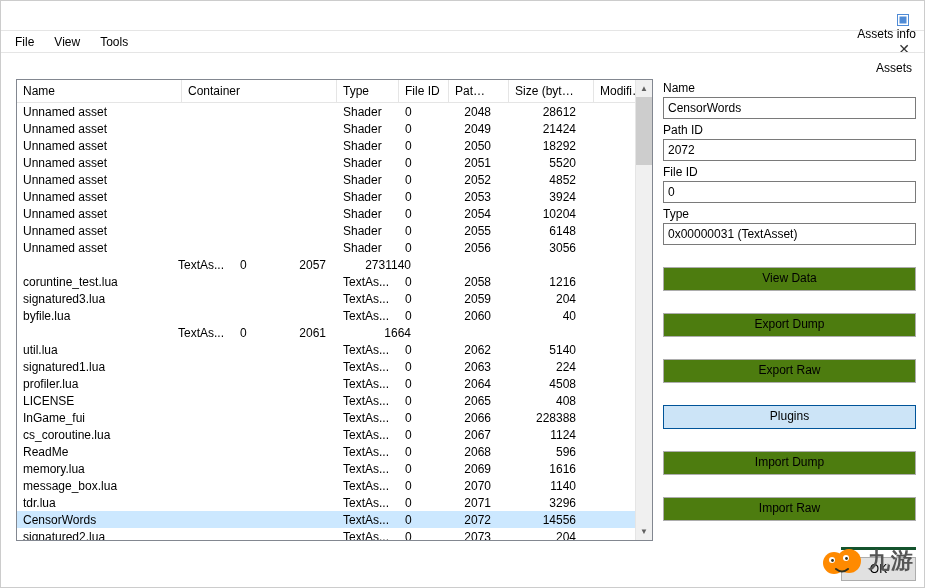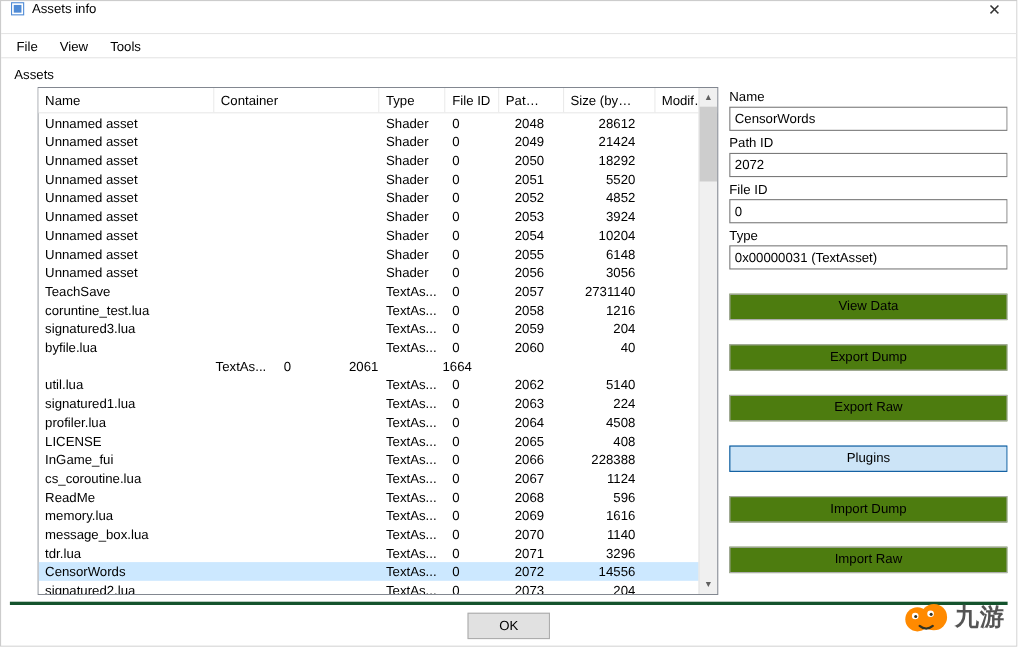--- a/index.html
+++ b/index.html
@@ -1,24 +1,24 @@
 <!DOCTYPE html>
 <html><head>
 <meta charset="utf-8">
 <style>
   * { box-sizing: border-box; font-family: "Segoe UI", Tahoma, sans-serif; font-size: 12px; }
   html, body { margin: 0; padding: 0; background: #fff; }
   .window { width: 925px; height: 588px; background: #fff; border: 1px solid #ccc; display: flex; flex-direction: column; position: relative; }
-  .titlebar { height: 30px; display: flex; align-items: flex-start; padding: 0 8px; border-bottom: 1px solid #e5e5e5; }
+  .titlebar { height: 30px; display: flex; align-items: flex-end; padding: 12px 8px; border-bottom: 1px solid #e5e5e5; flex-direction: column; }
   .titlebar-icon { width: 14px; height: 14px; display: flex; align-items: center; justify-content: center; margin-right: 6px; }
   .title-text { flex: 1; }
   .close-x { font-size: 14px; color: #333; padding: 0 6px; cursor: pointer; }
   .menubar { height: 22px; display: flex; align-items: center; padding: 0 4px; border-bottom: 1px solid #e5e5e5; }
   .menu-item { padding: 2px 10px; cursor: pointer; }
-  .content { flex: 1; display: flex; flex-direction: column; padding: 6px 8px 0 8px; overflow: hidden; }
+  .content { flex: 1; display: flex; flex-direction: column; padding: 6px 8px 0 8px; overflow: hidden; align-items: flex-end; }
   .group-label { padding: 2px 4px; }
   .main-split { flex: 1; display: flex; gap: 10px; overflow: hidden; margin-top: 2px; margin-left: 25px; }
   .table-wrap { flex: 1; border: 1px solid #828790; display: flex; flex-direction: column; overflow: hidden; position: relative; }
   .thead { display: flex; background: #fff; border-bottom: 1px solid #e5e5e5; }
   .th { padding: 4px 6px; border-right: 1px solid #e5e5e5; background: #fff; white-space: nowrap; overflow: hidden; text-overflow: ellipsis; }
   .tbody { flex: 1; overflow: hidden; position: relative; }
   .tr { display: flex; height: 17px; align-items: center; }
   .tr.selected { background: #cce8ff; }
   .td { padding: 0px 6px; white-space: nowrap; overflow: hidden; text-overflow: ellipsis; }
   .col-name { width: 165px; }
@@ -156,21 +156,20 @@
             <div class="tr">
               <div class="td col-name">Unnamed asset</div>
               <div class="td col-container"></div>
               <div class="td col-type">Shader</div>
               <div class="td col-fileid">0</div>
               <div class="td col-pathid">2056</div>
               <div class="td col-size">3056</div>
               <div class="td col-modified"></div>
             </div>
             <div class="tr">
-              <div class="td col-name">TeachSave</div>
               <div class="td col-container"></div>
               <div class="td col-type">TextAs...</div>
               <div class="td col-fileid">0</div>
               <div class="td col-pathid">2057</div>
               <div class="td col-size">2731140</div>
               <div class="td col-modified"></div>
             </div>
             <div class="tr">
               <div class="td col-name">coruntine_test.lua</div>
               <div class="td col-container"></div>

